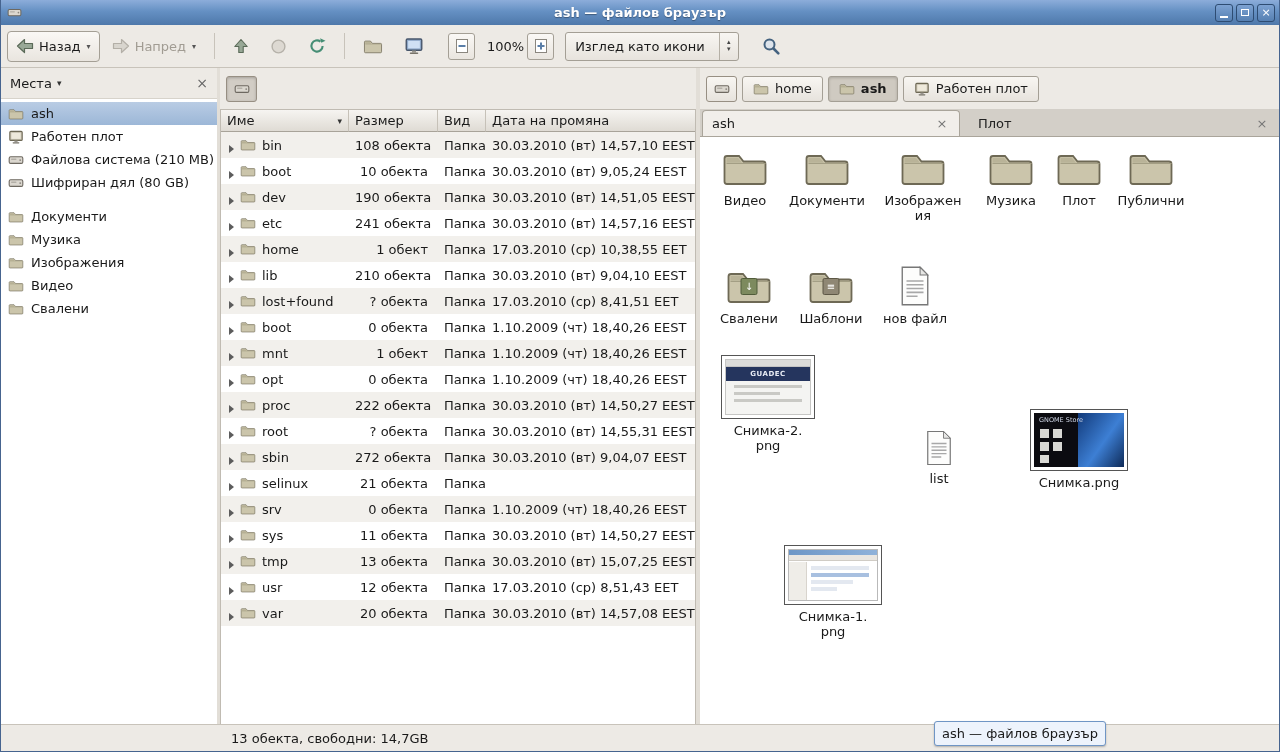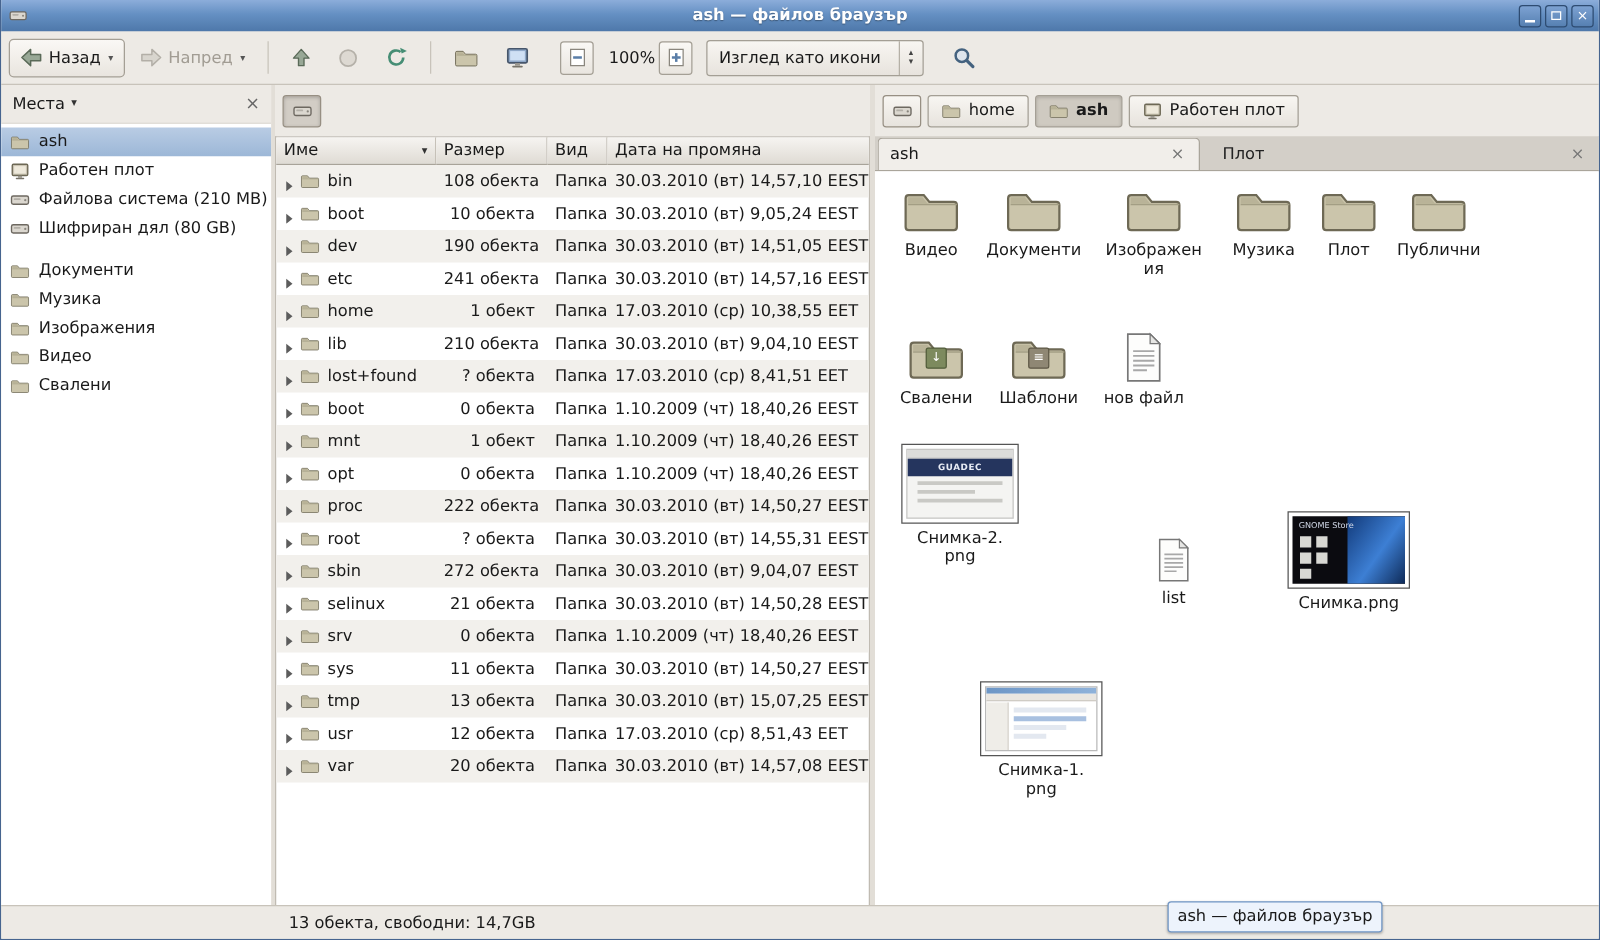--- a/index.html
+++ b/index.html
@@ -535,21 +535,20 @@
             <div class="trow">
               <span class="cell c-name">
                 <span class="expander"></span>
                 <svg class="ic16s">
                   <use href="#folder"></use>
                 </svg>
                 <span>selinux</span>
               </span>
               <span class="cell c-size">21 обекта</span>
               <span class="cell c-type">Папка</span>
-              <span class="cell c-date">30.03.2010 (вт) 14,50,28 EEST</span>
             </div>
 
             <div class="trow">
               <span class="cell c-name">
                 <span class="expander"></span>
                 <svg class="ic16s">
                   <use href="#folder"></use>
                 </svg>
                 <span>srv</span>
               </span>

